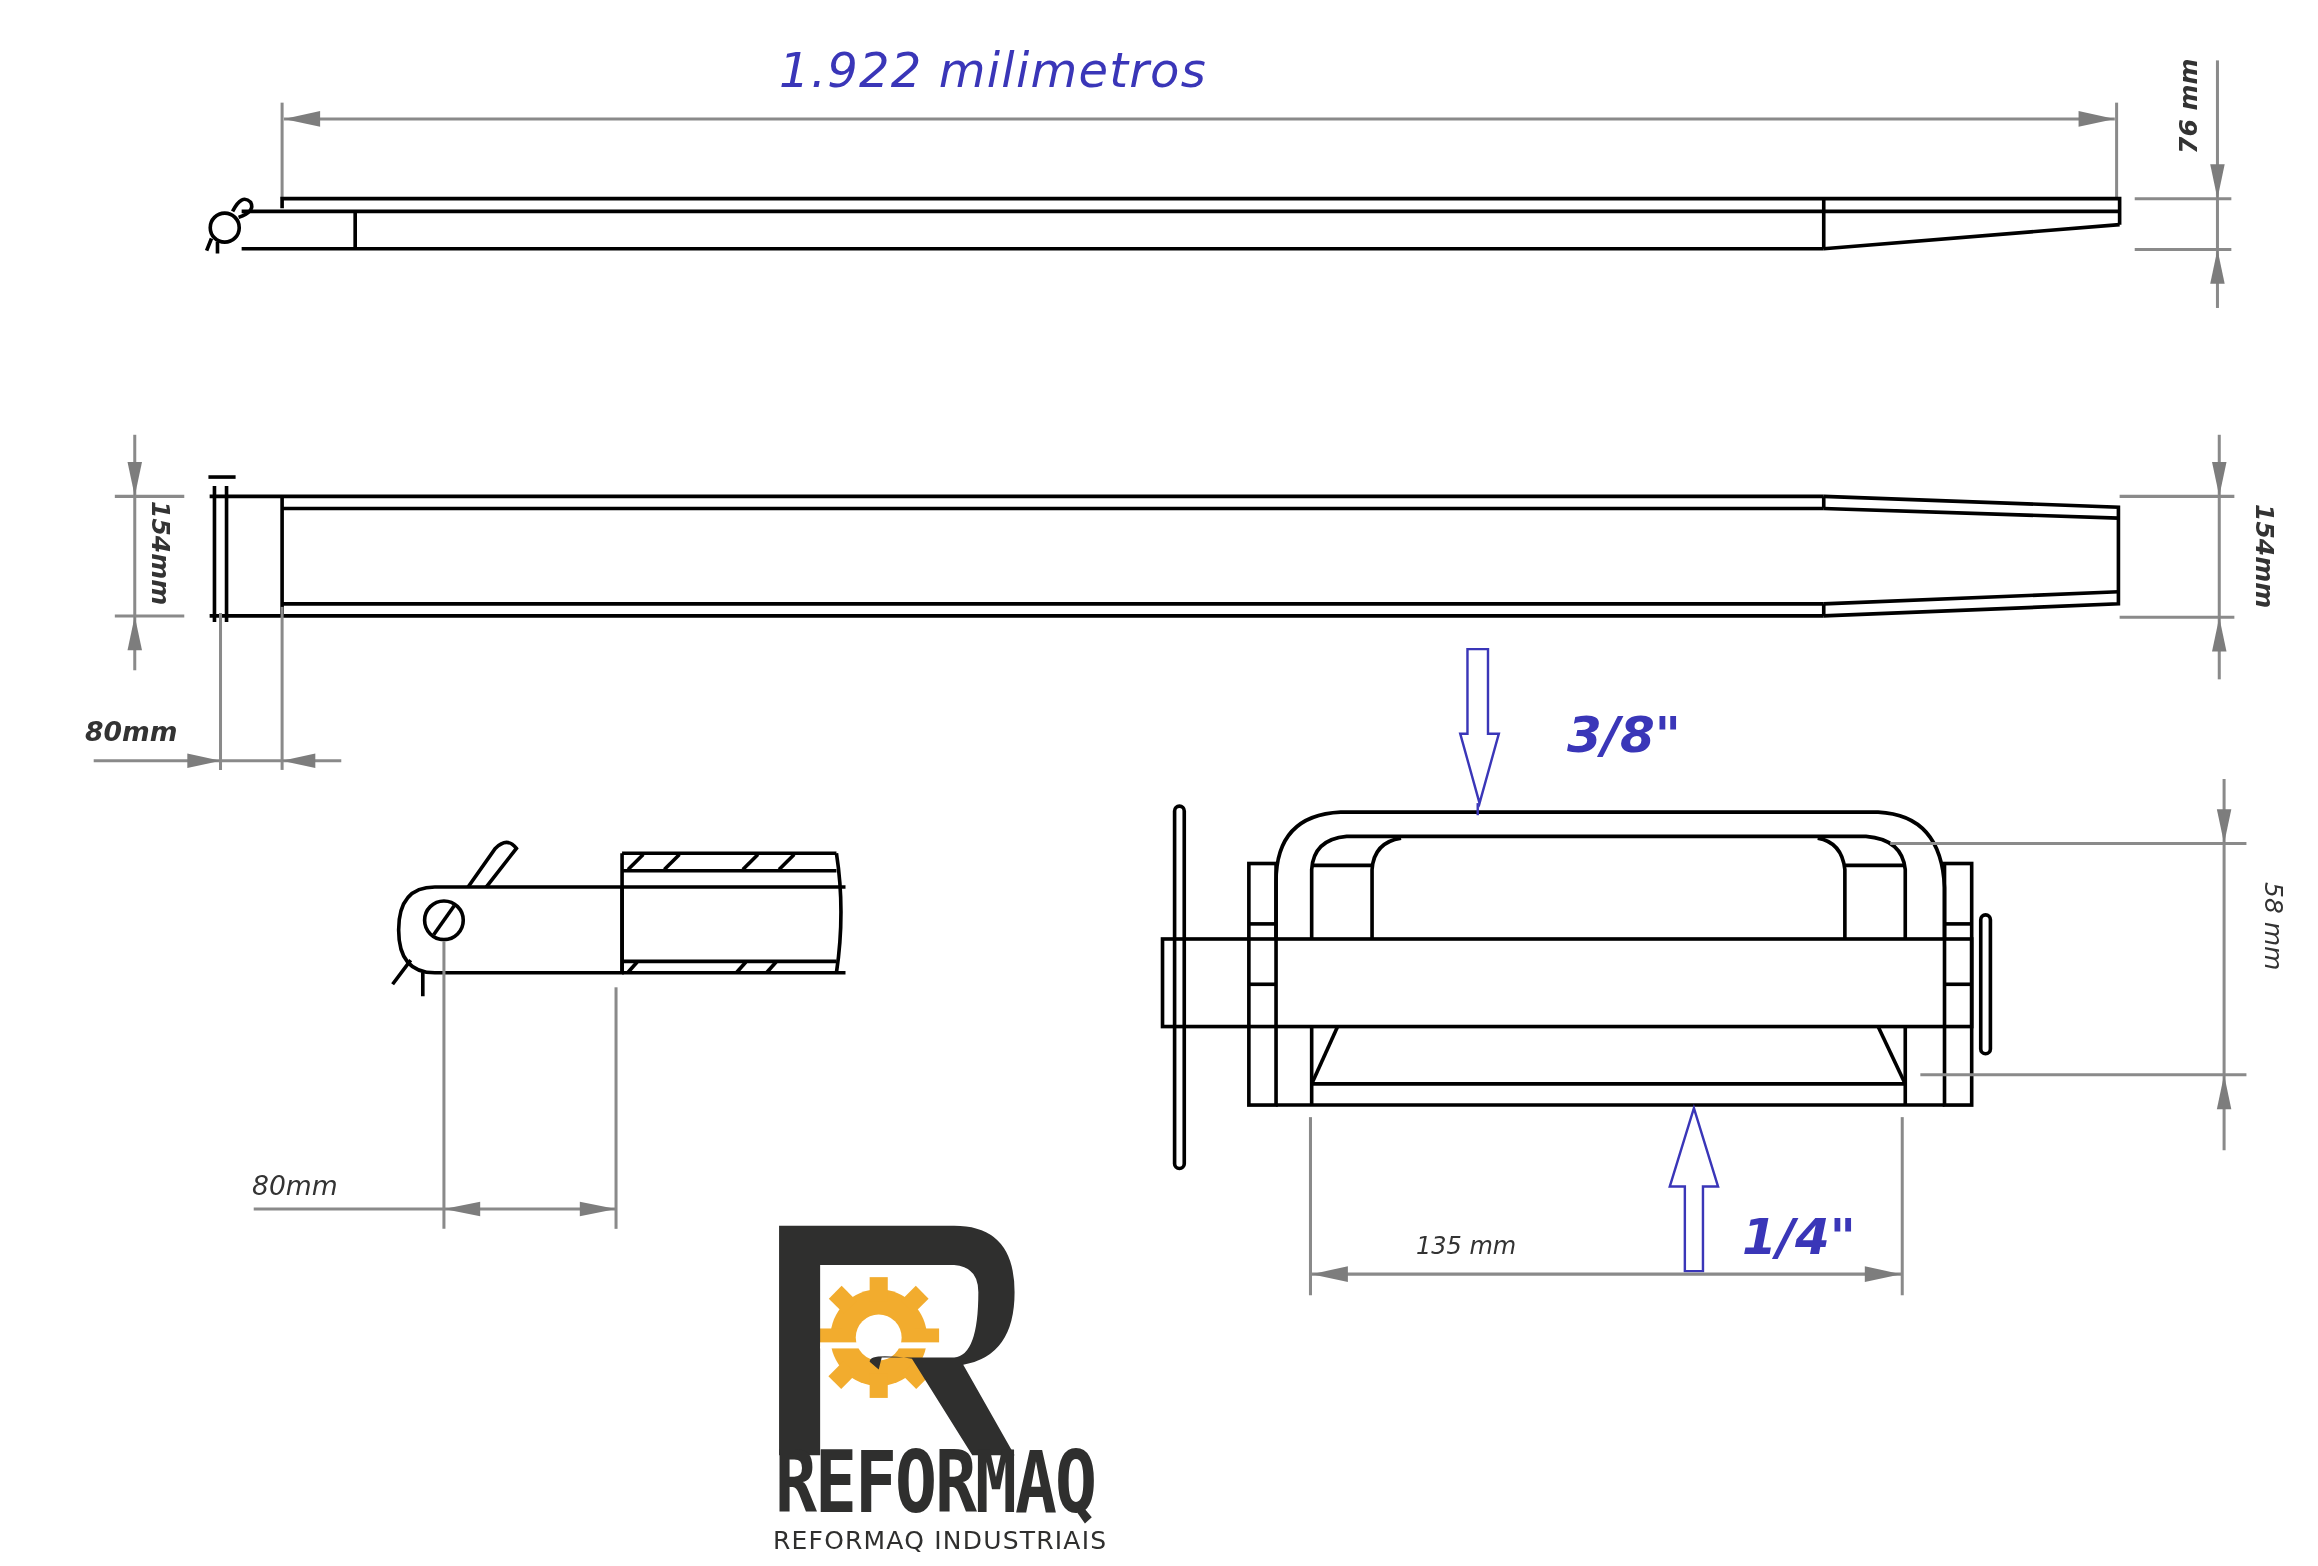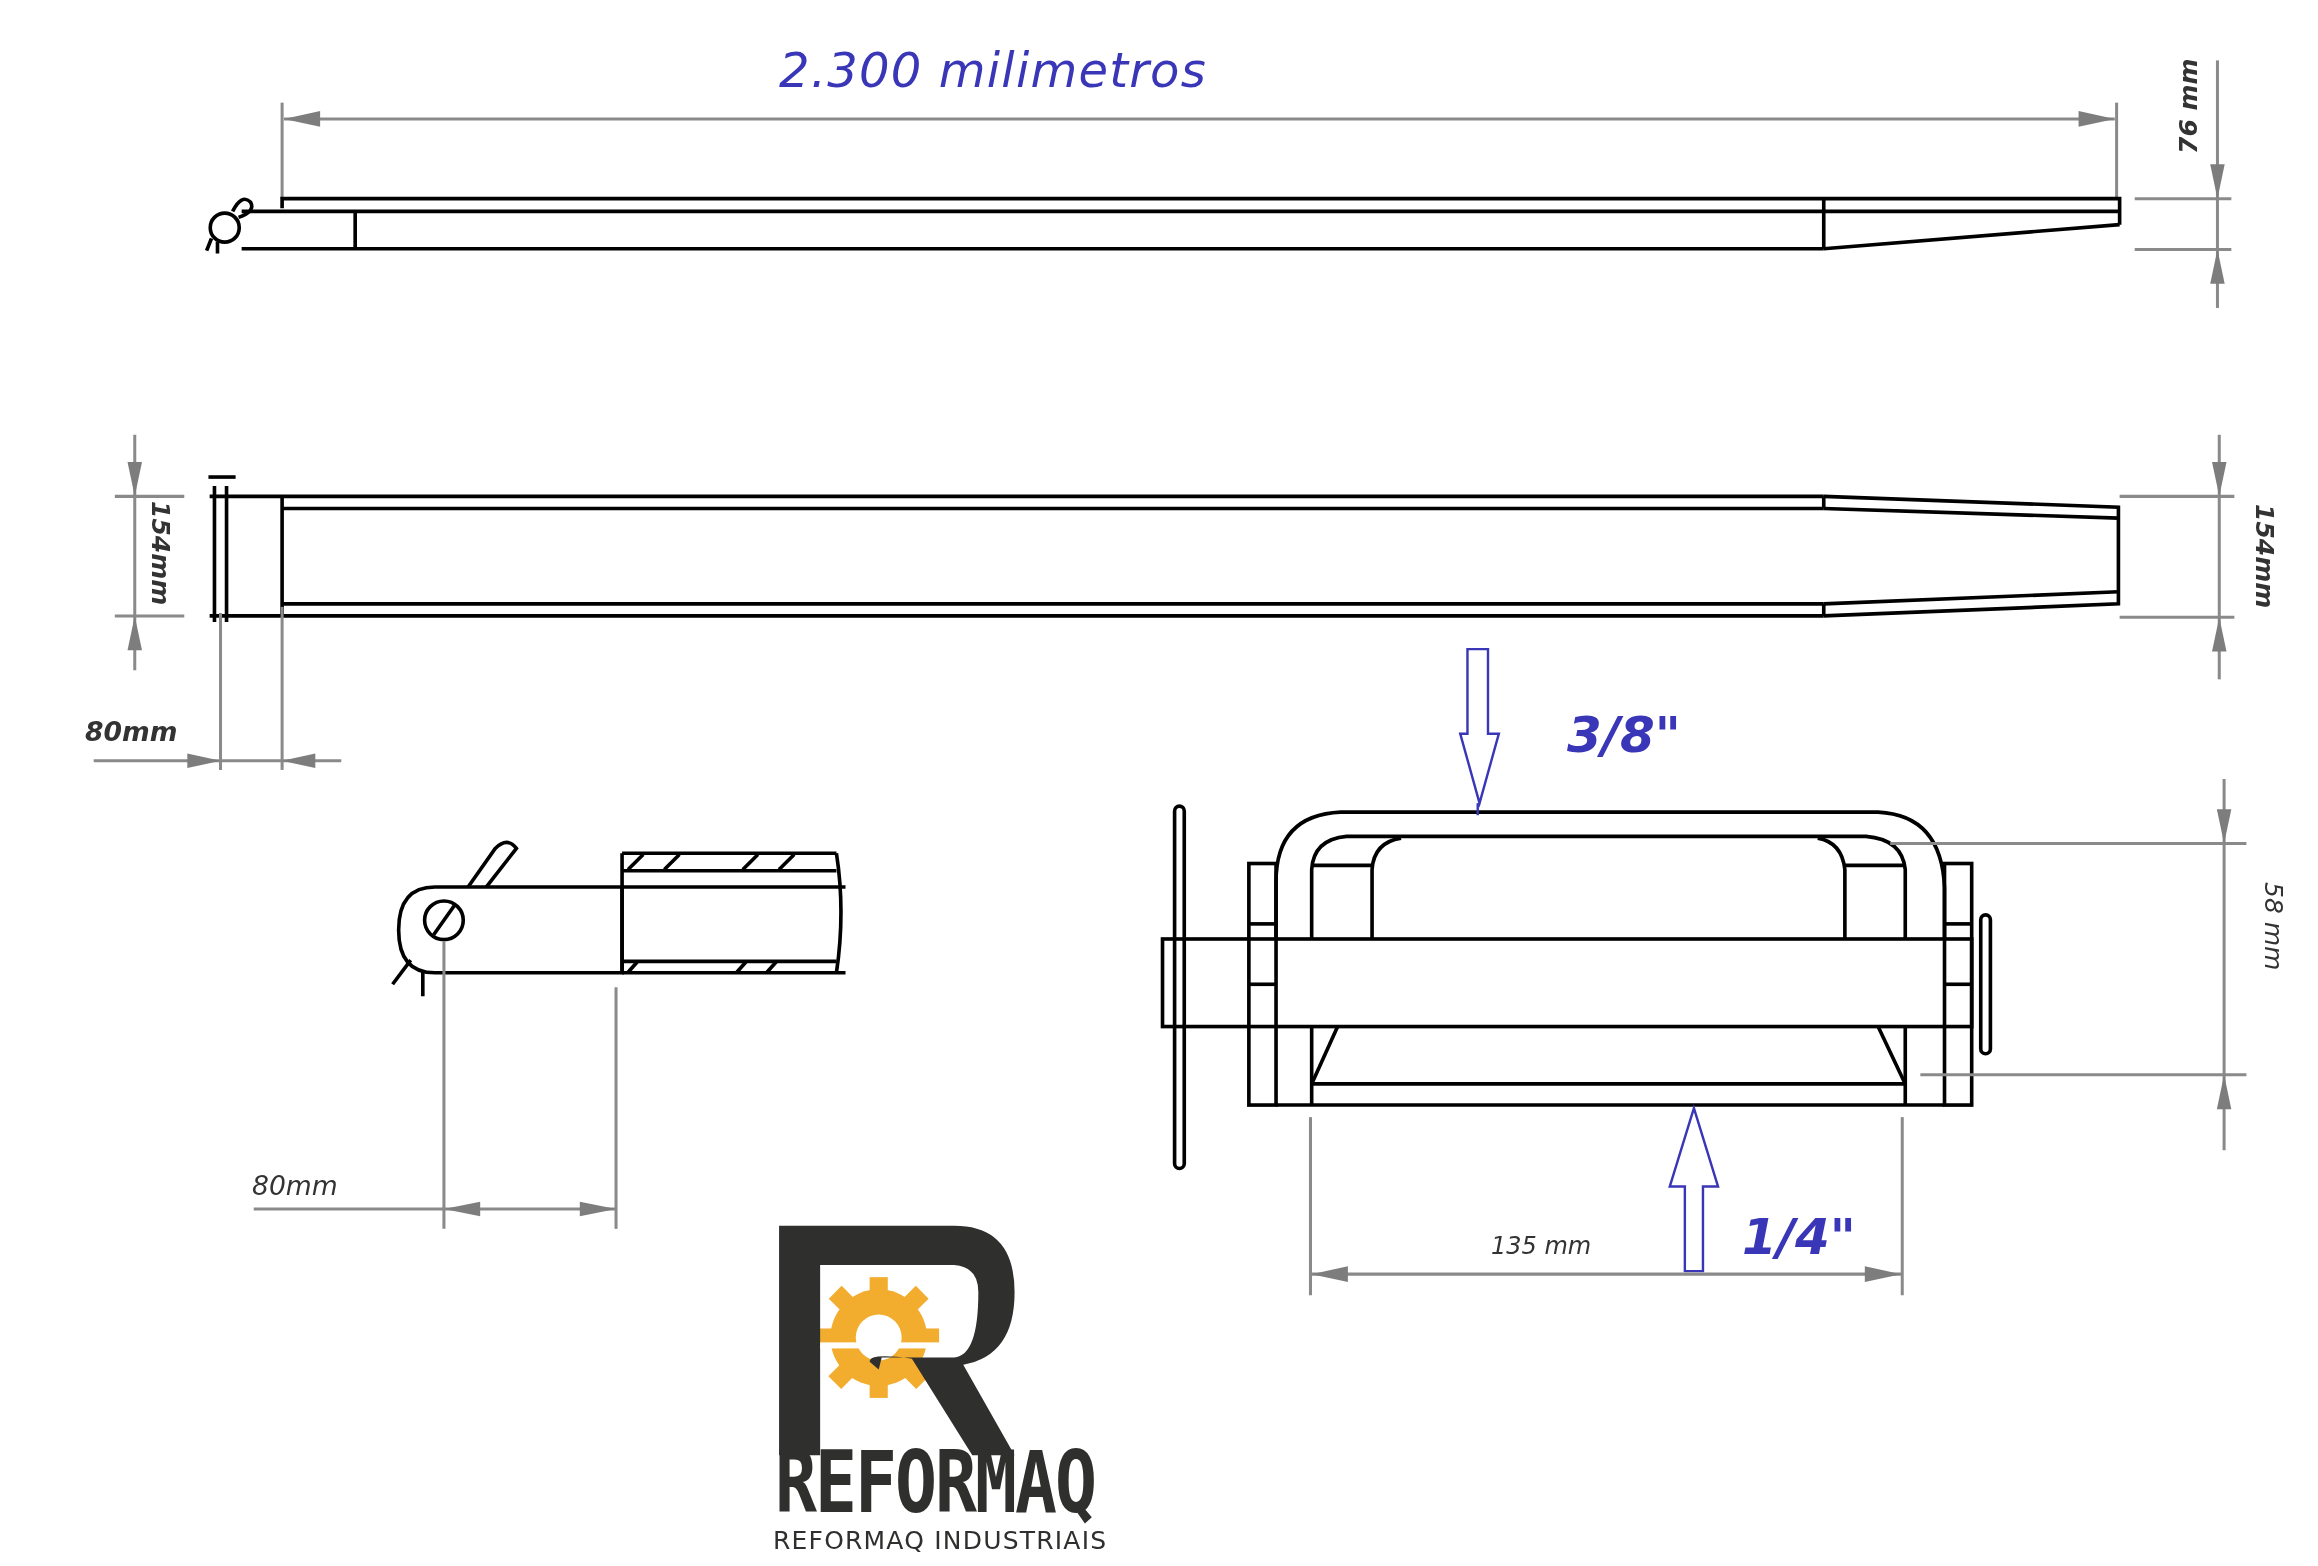--- a/index.html
+++ b/index.html
@@ -203,35 +203,35 @@
       <circle cx="1455" cy="2215" r="38" fill="#ffffff"></circle>
     </g>
 
     <g fill="#2f2f2e">
       <path d="M1290,2030 L1580,2030 Q1680,2030 1680,2140 Q1680,2245 1595,2260 L1680,2410 L1610,2410 L1510,2250 Q1440,2240 1440,2255 L1455,2268 L1460,2248 L1580,2248 Q1620,2245 1620,2140 Q1620,2098 1580,2095 L1358,2095 L1358,2410 L1290,2410 Z"></path>
       <rect x="1358" y="2223" width="205" height="10" fill="#ffffff"></rect>
     </g>
   </g>
 </svg>
 
-<div class="lbl blue" style="left:779px; top:42px; font-size:48px; letter-spacing:1.2px;">2.300 milimetros</div>
+<div class="lbl blue" style="left:779px; top:42px; font-size:48px; letter-spacing:1.2px;">1.922 milimetros</div>
 
 <div class="lbl dim rot90" style="left:2207px; top:51px; font-size:25px; font-weight:bold; transform:rotate(-90deg); transform-origin:left top; top:154px; left:2174px;">76 mm</div>
 
 <div class="lbl dim rot90" style="left:175px; top:501px; font-size:25px; font-weight:bold;">154mm</div>
 
 <div class="lbl dim rot90" style="left:2279px; top:504px; font-size:25px; font-weight:bold;">154mm</div>
 
 <div class="lbl dim" style="left:85px; top:716px; font-size:26.6px; font-weight:bold;">80mm</div>
 
 <div class="lbl dim" style="left:252px; top:1170px; font-size:26.6px;">80mm</div>
 
 <div class="lbl blue" style="left:1567px; top:706px; font-size:50px; font-weight:bold;">3/8"</div>
 
 <div class="lbl blue" style="left:1742px; top:1208px; font-size:50px; font-weight:bold;">1/4"</div>
 
-<div class="lbl dim" style="left:1491px; top:1232px; font-size:24px;">135 mm</div>
+<div class="lbl dim" style="left:1416px; top:1232px; font-size:24px;">135 mm</div>
 
 <div class="lbl dim rot90" style="left:2288px; top:882px; font-size:25px;">58 mm</div>
 
 <div id="logo-name">REFORMAQ</div>
 <div id="logo-tag">REFORMAQ INDUSTRIAIS</div>
 
 
 </body></html>

